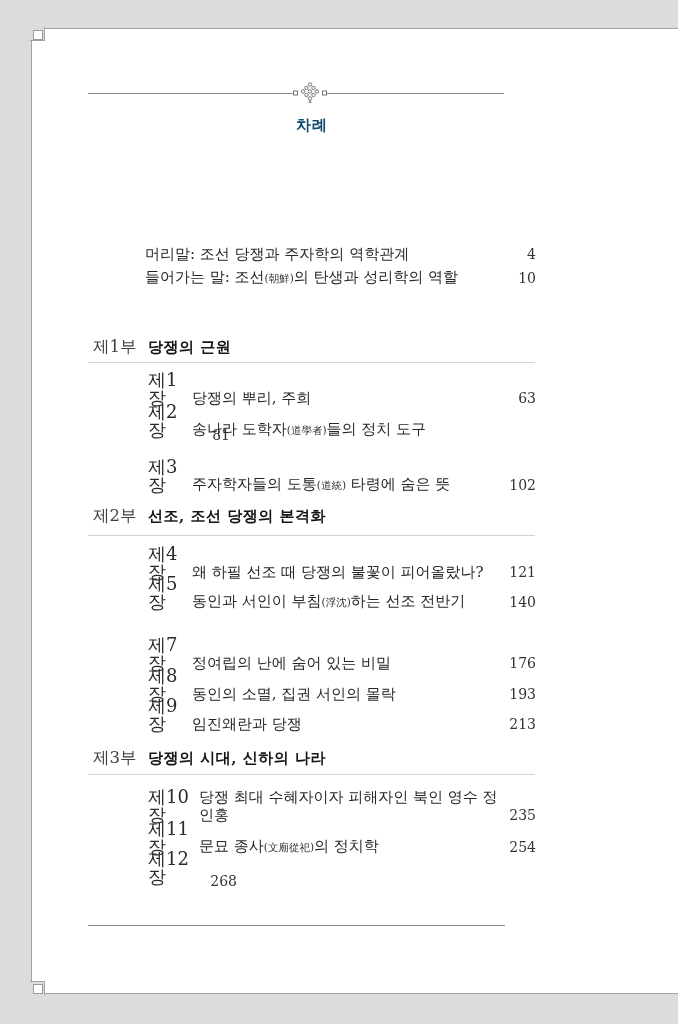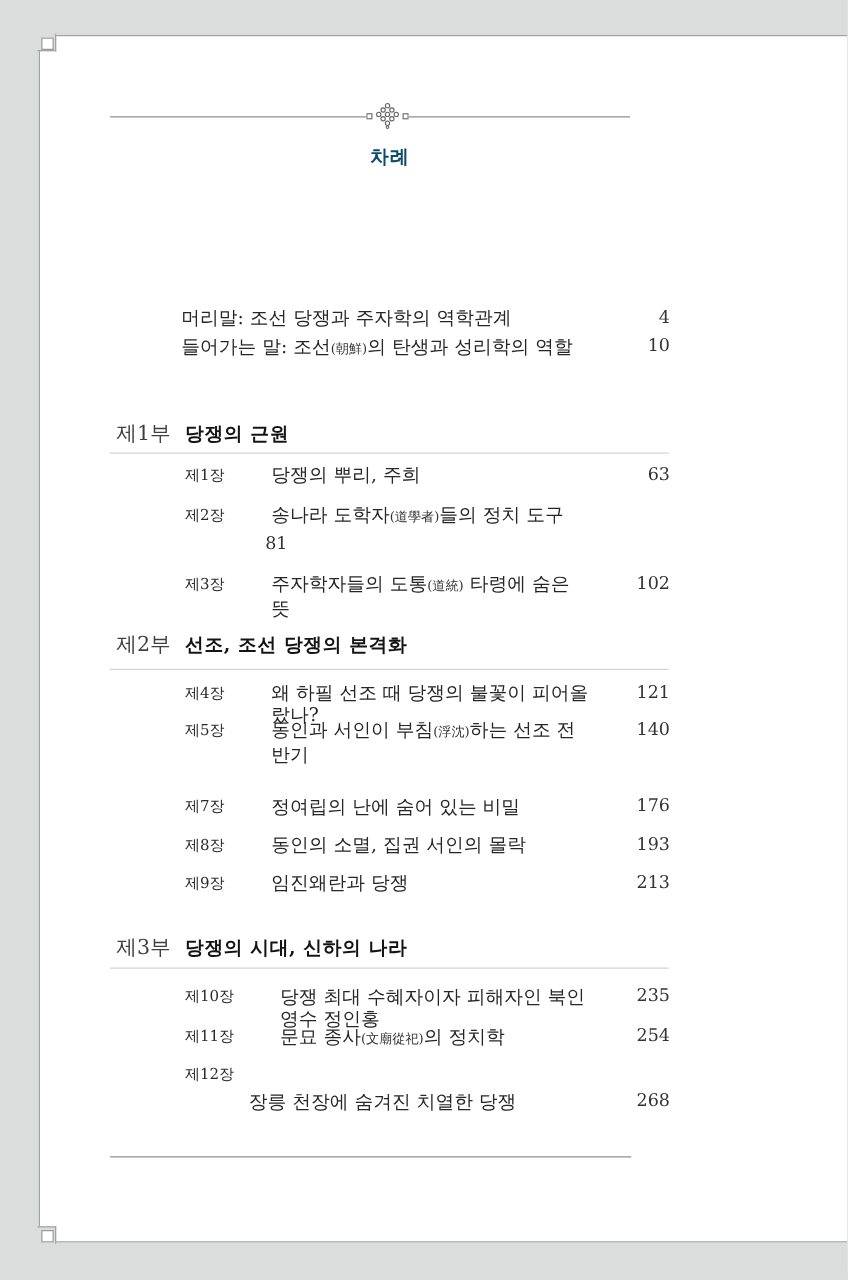--- a/index.html
+++ b/index.html
@@ -17,28 +17,28 @@
   
   .orn-line{position:absolute;height:0;border-top:1px solid #8f8f8f;}
   .orn-line.top{left:88px;top:93px;width:416px;}
   .orn-line.bottom{left:88px;top:925px;width:417px;}
   .knot{position:absolute;left:293px;top:82px;width:34px;height:22px;background:#ffffff;}
   .section-rule{position:absolute;left:88px;width:447px;height:0;border-top:1px solid #d4d4d4;}
   
   .toc-title{position:absolute;left:88px;top:116px;width:448px;text-align:center;
              font-family:"DejaVu Sans","Liberation Sans",sans-serif;font-weight:bold;
              font-size:15px;line-height:18px;letter-spacing:1px;color:#0c4a6e;}
-  .row{position:absolute;display:flex;align-items:flex-start;line-height:18px;font-size:15px;color:#262626;gap:25px;}
+  .row{position:absolute;display:flex;align-items:flex-end;line-height:18px;font-size:15px;color:#262626;}
   .row .title{flex:1 1 auto;}
   .row .pg{flex:0 0 auto;min-width:30px;margin-left:8px;text-align:right;font-size:14px;color:#333;}
   .row.front{left:145px;right:142px;}
   .row.chapter{left:148px;right:142px;}
   .row.cont1{left:192px;right:142px;}
   .row.cont3{left:199px;right:142px;}
-  .chno{flex:0 0 auto;width:44px;font-size:12px;color:#2a2a2a;}
+  .chno{flex:0 0 auto;width:44px;font-size:18px;color:#2a2a2a;}
   .chno.w2{width:51px;}
   .part{position:absolute;left:93px;right:150px;display:flex;align-items:flex-start;line-height:24px;}
   .part .pno{flex:0 0 auto;width:55px;font-size:16.5px;color:#3f3f3f;}
   .part .ptitle{font-size:15px;font-weight:bold;color:#141414;letter-spacing:0.5px;}
   .hanja{font-size:10.5px;color:#333;}
 </style>
 </head>
 <body>
 
 <div class="canvas">
@@ -149,18 +149,17 @@
   </div>
   <div class="row chapter" style="top:820px">
     <span class="chno w2">제11장</span>
     <span class="title"><span>문묘 종사</span><span class="hanja">(文廟從祀)</span><span>의 정치학</span></span>
     <span class="pg">254</span>
   </div>
   <div class="row chapter" style="top:850px">
     <span class="chno w2">제12장</span>
   </div>
   <div class="row cont3" style="top:872px">
-    <span class="title"><span>장릉 천장에 숨겨진 치열한 당쟁</span></span>
     <span class="pg">268</span>
   </div>
 
   <div class="orn-line bottom"></div>
 </div>
 
 </body></html>

